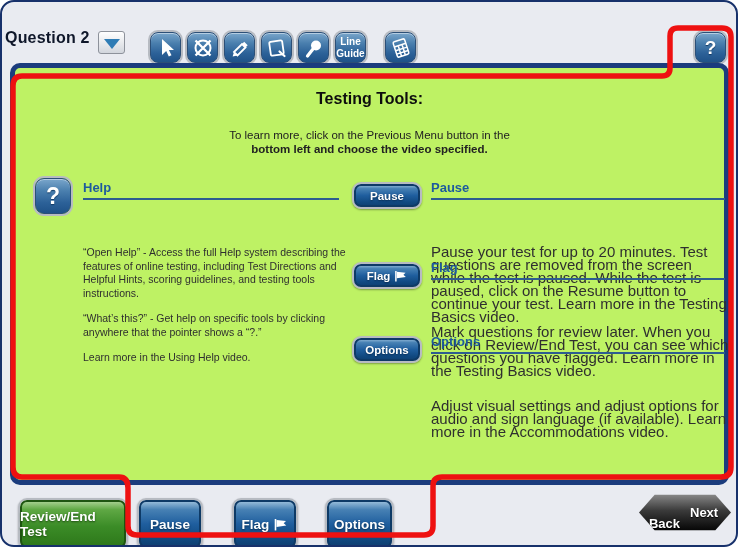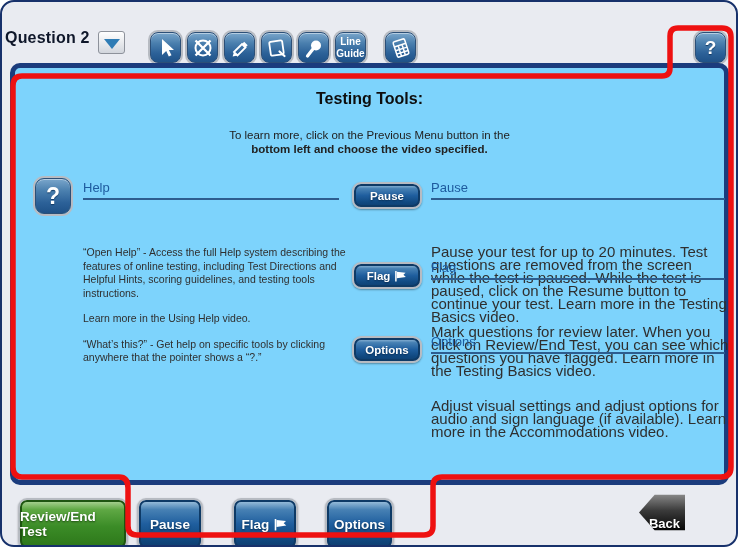--- a/index.html
+++ b/index.html
@@ -38,42 +38,42 @@
     display:flex; align-items:center; justify-content:center;
     color:#fff; cursor:pointer;
   }
   .tool-btn svg { width:24px; height:24px; display:block; }
   .tool-btn.lineguide { font-size:10px; font-weight:bold; line-height:1.15; text-align:center; }
   .tool-btn.help-q { font-size:19px; font-weight:bold; text-shadow:0 1px 1px #123a63; }
 
   
   #panel {
     position:absolute; left:8px; top:61px; width:719px; height:422px;
-    background:#7dd3fc; border:5px solid #1b3c7d; border-radius:10px;
+    background:#bef264; border:5px solid #1b3c7d; border-radius:10px;
   }
   .page-title {
     position:absolute; left:0; top:22px; width:100%; text-align:center;
     font-size:16px; font-weight:bold; color:#0d0d0d;
   }
   .page-subtitle {
     position:absolute; left:0; width:100%; text-align:center;
     font-size:11.5px; color:#222;margin-top:20px;
   }
   .sub1 { top:41px; } .sub2 { top:55px;font-weight:bold; }
 
   .big-icon {
     position:absolute; left:20px; top:110px; width:36px; height:36px; border-radius:9px;
     background:linear-gradient(180deg,#7aa6cb 0%,#4a7fae 35%,#2c6198 70%,#1f5288 100%);
     border:1px solid #2c4f77;
     box-shadow:0 0 0 2px #b7bbc2, inset 0 1px 0 rgba(255,255,255,.45);
     color:#fff; font-size:23px; font-weight:bold; text-align:center; line-height:34px;
     text-shadow:0 1px 1px #123a63;
   }
   .sec-heading {
-    position:absolute; font-size:13px; font-weight:normal; color:#1d5a9e;
+    position:absolute; font-size:13px; font-weight:bold; color:#1d5a9e;
     border-bottom:2px solid #2d5d8f; padding-bottom:3px;
   }
   .body-text { position:absolute; color:#2f2f2f;margin-top:44px; }
   .left-col { font-size:10.5px; line-height:13.5px; width:264px; }
   .right-col { font-size:15px; line-height:13px; width:298px; }
   .left-col p + p { margin-top:12px; }
 
   .pill {
     position:absolute; border-radius:9px; color:#fff; font-weight:bold;
     background:linear-gradient(180deg,#a8c9e2 0%,#4781b4 20%,#1f5e9e 50%,#114a82 78%,#0d3d6e 100%);
@@ -161,22 +161,22 @@
     <div class="page-title">Testing Tools:</div>
     <div class="page-subtitle sub1">To learn more, click on the Previous Menu button in the</div>
     <div class="page-subtitle sub2">bottom left and choose the video specified.</div>
 
     <div class="big-icon">
       <span>?</span>
     </div>
     <div class="sec-heading" style="left:68px; top:112px; width:256px;">Help</div>
     <div class="body-text left-col" style="left:68px; top:134px;">
       <p>“Open Help” - Access the full Help system describing the features of online testing, including Test Directions and Helpful Hints, scoring guidelines, and testing tools instructions.</p>
+      <p>“What’s this?” - Get help on specific tools by clicking anywhere that the pointer shows a “?.”</p>
       <p>Learn more in the Using Help video.</p>
-      <p>“What’s this?” - Get help on specific tools by clicking anywhere that the pointer shows a “?.”</p>
     </div>
 
     <div class="pill mini" style="left:337px; top:114px;">
       <span>Pause</span>
     </div>
     <div class="sec-heading" style="left:416px; top:112px; width:294px;">Pause</div>
     <div class="body-text right-col" style="left:416px; top:133px;">Pause your test for up to 20 minutes. Test questions are removed from the screen while the test is paused. While the test is paused, click on the Resume button to continue your test. Learn more in the Testing Basics video.</div>
 
     <div class="pill mini" style="left:337px; top:194px;">
       <span>Flag</span>
@@ -208,17 +208,20 @@
       <path d="M3 2 L12.5 3 L10.2 5.2 L12.8 7.5 L3 9 Z" fill="#fff"></path>
     </svg>
   </div>
   <div class="pill footer-btn" style="left:323px; width:69px;">
     <span>Options</span>
   </div>
 
   <div class="nav-btn nav-back">
     <span>Back</span>
   </div>
+  <div class="nav-btn nav-next">
+    <span>Next</span>
+  </div>
 
   <svg id="red-overlay" viewBox="0 0 738 547">
     <path d="M20 74 H660 Q668 74 668 66 V34 Q668 26 676 26 H720 Q729 26 729 35 V465 Q729 475 719 475 H440 Q431 475 431 484 V524 Q431 533 422 533 H135 Q126 533 126 524 V486 Q126 475 117 475 H20 Q11 475 11 465 V84 Q11 74 20 74 Z" fill="none" stroke="#ee1111" stroke-width="5.5"></path>
   </svg>
 </div>
 
 </body></html>

